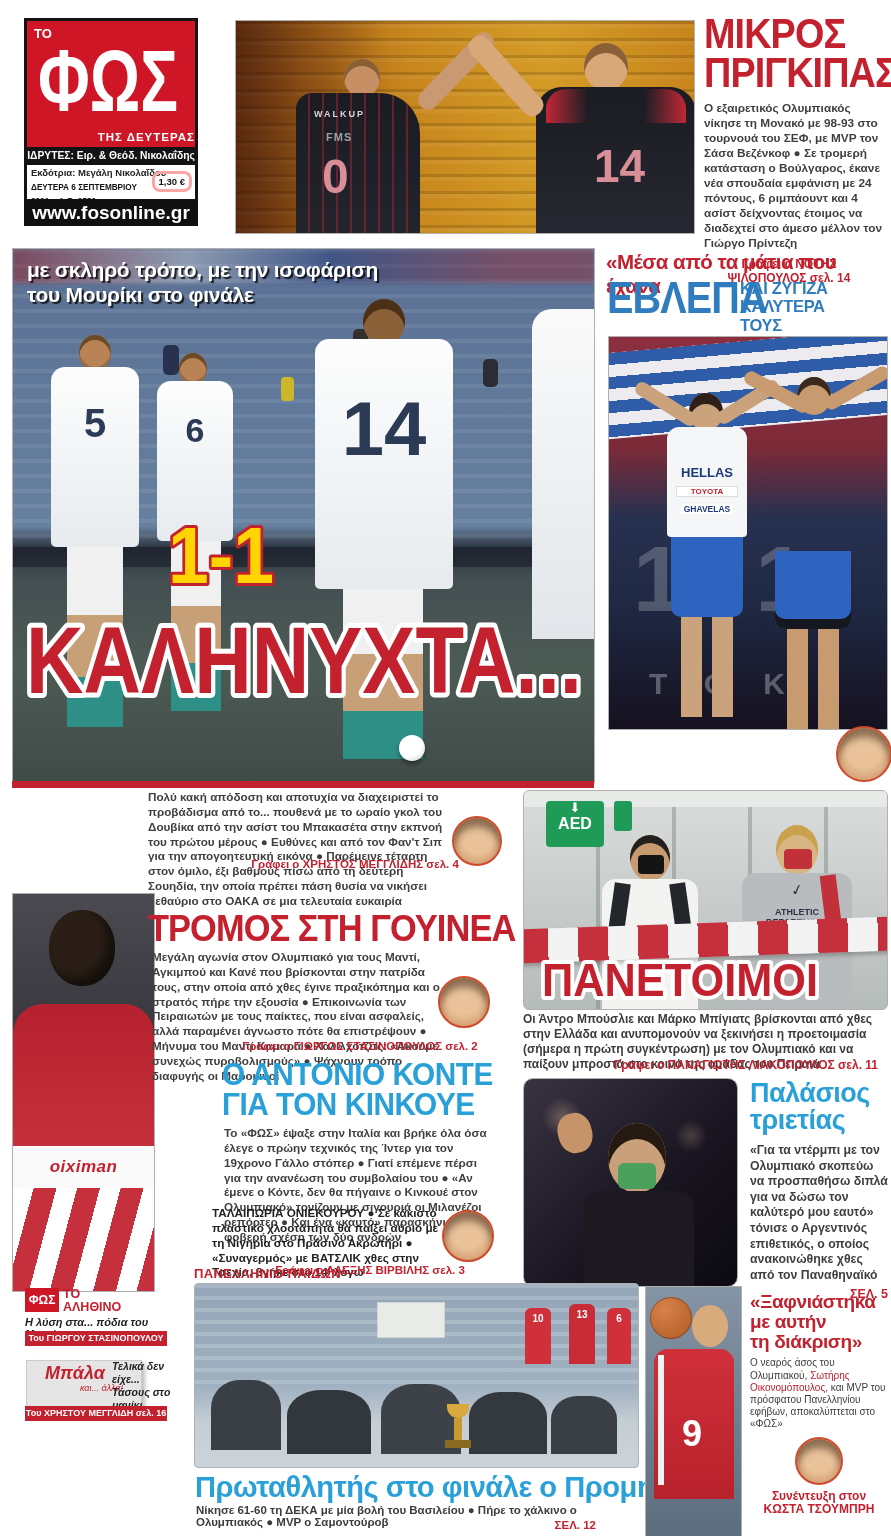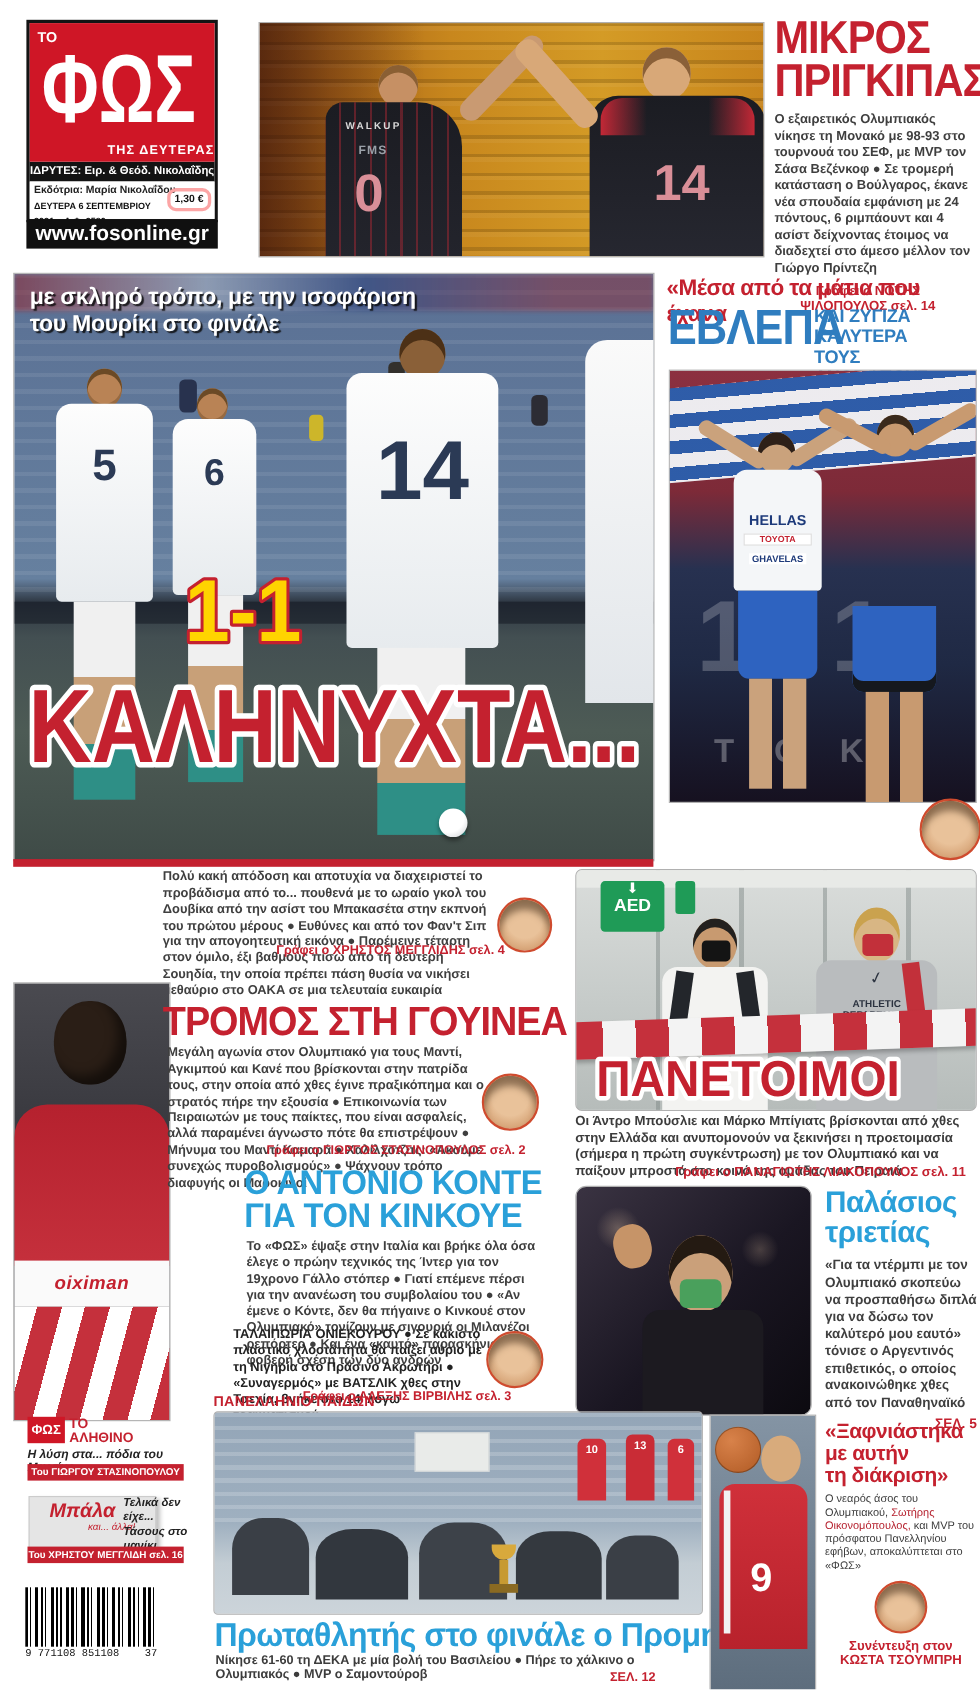--- a/index.html
+++ b/index.html
@@ -34,21 +34,21 @@
   <div class="abs" style="left:24px;top:18px;width:168px;border:3px solid #141414;background:#fff;">
     <div style="position:relative;background:#cf1626;height:126px;">
       <div class="abs b" style="left:7px;top:5px;color:#fff;font-size:13px;">ΤΟ</div>
       <svg class="abs" style="left:3px;top:2px;" width="156" height="104">
         <text x="78" y="88" text-anchor="middle" font-size="88" font-weight="bold" fill="#ffffff" textLength="140" lengthAdjust="spacingAndGlyphs">ΦΩΣ</text>
       </svg>
       <div class="abs b" style="right:0;bottom:4px;color:#fff;font-size:11.5px;letter-spacing:1px;">ΤΗΣ ΔΕΥΤΕΡΑΣ</div>
     </div>
     <div class="b" style="background:#131313;color:#fff;font-size:10.3px;text-align:center;line-height:18px;">ΙΔΡΥΤΕΣ: Ειρ. &amp; Θεόδ. Νικολαΐδης</div>
     <div style="position:relative;background:#fff;height:34px;">
-      <div style="font-size:9.5px;color:#222;line-height:16px;padding-left:4px;font-weight:bold;">Εκδότρια: Μαρία Νικολαΐδου</div>
+      <div style="font-size:9.5px;color:#222;line-height:16px;padding-left:4px;font-weight:bold;">Εκδότρια: Μεγάλη Νικολαΐδου</div>
       <div class="b" style="font-size:8.2px;color:#111;line-height:14px;padding-left:4px;width:118px;">ΔΕΥΤΕΡΑ 6 ΣΕΠΤΕΜΒΡΙΟΥ 2021 ● Α.Φ. 2580</div>
       <div class="abs b" style="right:3px;bottom:7px;border:3px solid #fca5a5;border-radius:8px;font-size:9.5px;padding:2px 4px;color:#111;">1,30 €</div>
     </div>
   </div>
   <div class="abs b" style="left:24px;top:200px;width:174px;height:26px;background:#101010;color:#fff;font-size:19px;text-align:center;line-height:26px;">www.fosonline.gr</div>
 
   <div class="photo" style="left:235px;top:20px;width:458px;height:212px;background:linear-gradient(90deg,#7e4414 0%,#a86418 14%,#c8871d 38%,#d49b26 68%,#c8851c 100%);">
     <div class="abs" style="left:0;top:0;right:0;bottom:0;background:repeating-linear-gradient(180deg,rgba(0,0,0,.14) 0 3px,rgba(255,255,255,.05) 3px 7px,transparent 7px 17px);"></div>
     <div class="abs" style="left:0;top:0;width:150px;height:212px;background:linear-gradient(90deg,rgba(60,20,10,.55),transparent);"></div>
 
@@ -253,27 +253,20 @@
   <div class="abs b" style="left:25px;top:1316px;width:160px;font-style:italic;font-size:11px;color:#222;">Η λύση στα... πόδια του Μαρτίνς</div>
   <div class="abs redbar-label" style="left:25px;top:1331px;width:142px;height:15px;font-size:9px;">Του ΓΙΩΡΓΟΥ ΣΤΑΣΙΝΟΠΟΥΛΟΥ σελ. 16</div>
 
   <div class="abs" style="left:26px;top:1360px;width:78px;height:42px;background:#e5e5e5;border:1px solid #ccc;box-shadow:3px 3px 4px rgba(0,0,0,.25);padding:2px 18px;">
     <div class="b red" style="font-size:18px;font-style:italic;line-height:20px;">Μπάλα</div>
     <div class="red" style="font-size:9px;font-style:italic;text-align:right;line-height:10px;">και... άλλα!</div>
   </div>
   <div class="abs b" style="left:112px;top:1360px;width:60px;font-style:italic;font-size:10.5px;color:#222;line-height:1.25;">Τελικά δεν είχε... Τάσους στο μανίκι</div>
   <div class="abs redbar-label" style="left:25px;top:1406px;width:142px;height:15px;font-size:9px;">Του ΧΡΗΣΤΟΥ ΜΕΓΓΛΙΔΗ σελ. 16</div>
 
-  <div class="abs" style="left:23px;top:1443px;width:120px;background:#fff;">
-    <div style="height:54px;background:repeating-linear-gradient(90deg,#000 0 2px,#fff 2px 4px,#000 4px 5px,#fff 5px 9px,#000 9px 12px,#fff 12px 14px);"></div>
-    <div style="display:flex;justify-content:space-between;font-size:9.5px;font-family:'Liberation Mono','DejaVu Sans Mono',monospace;color:#111;">
-      <span>9 771108 851108</span>
-      <span>37</span>
-    </div>
-  </div>
 
   <div class="abs b red" style="left:194px;top:1266px;font-size:13px;letter-spacing:.3px;">ΠΑΝΕΛΛΗΝΙΟ ΠΑΙΔΩΝ</div>
   <div class="photo" style="left:194px;top:1283px;width:443px;height:183px;border-radius:4px;background:linear-gradient(180deg,#93a5b7 0%,#9fb0c0 55%,#c3cdd4 75%,#ccd4da 100%);">
     <div class="abs" style="left:0;top:0;right:0;height:58%;background:repeating-linear-gradient(180deg,rgba(255,255,255,.18) 0 4px,transparent 4px 12px);"></div>
     <div class="abs" style="left:182px;top:18px;width:66px;height:34px;background:#e9ebe9;border:1px solid #cfd4d6;"></div>
     <div class="abs" style="left:330px;top:24px;width:26px;height:56px;background:#d0303a;border-radius:6px 6px 0 0;text-align:center;">
       <span class="b" style="color:#fff;font-size:10px;">10</span>
     </div>
     <div class="abs" style="left:374px;top:20px;width:26px;height:60px;background:#c92c36;border-radius:6px 6px 0 0;text-align:center;">
       <span class="b" style="color:#fff;font-size:10px;">13</span>

